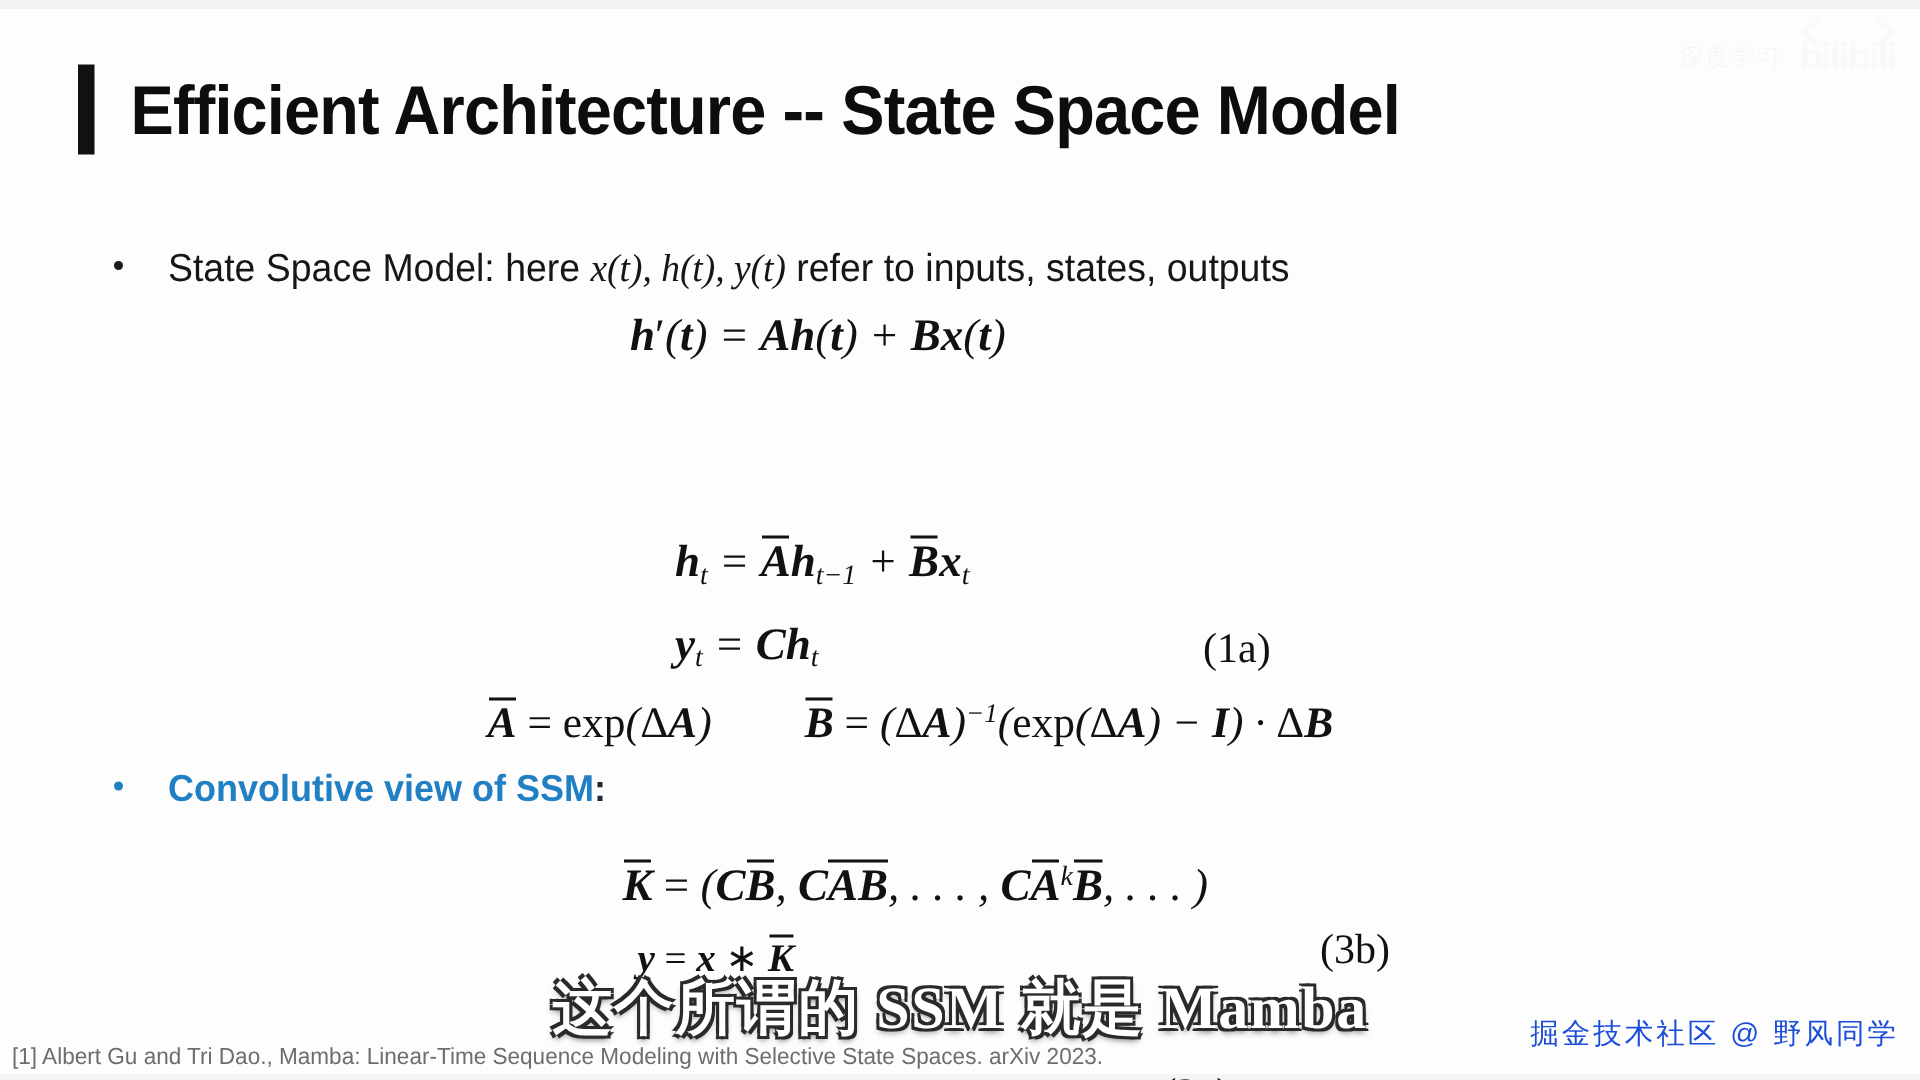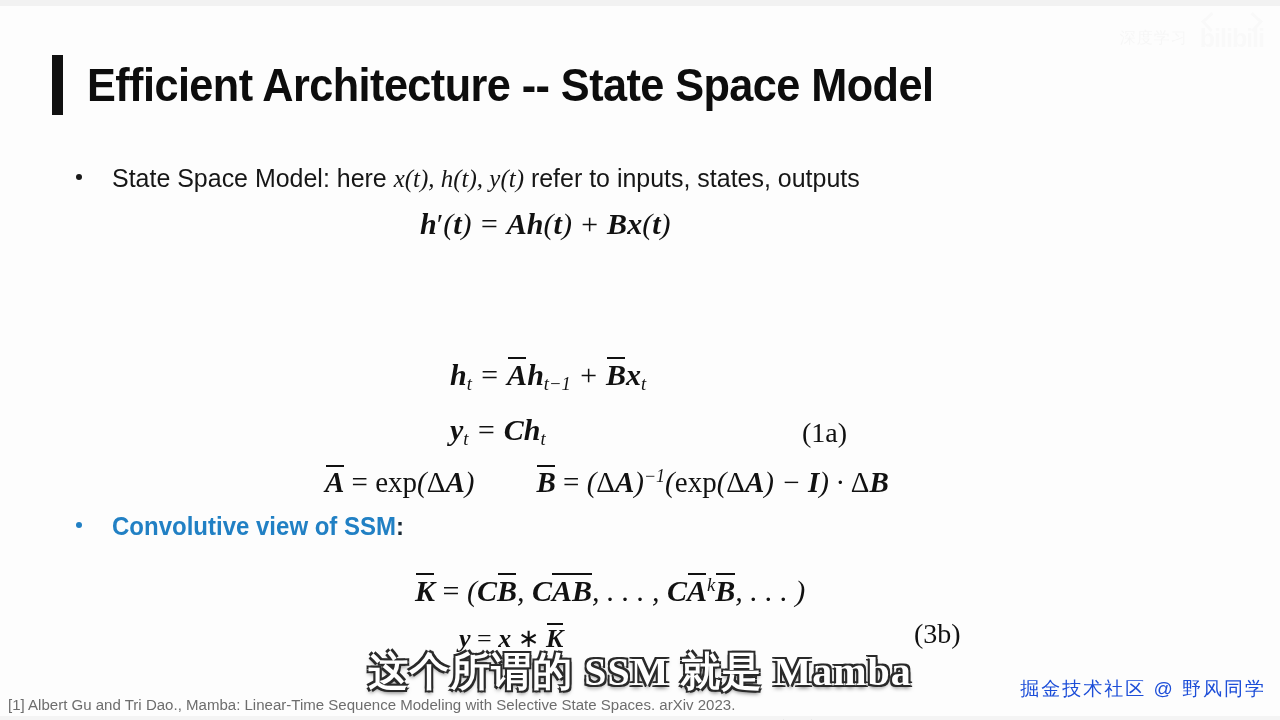--- a/index.html
+++ b/index.html
@@ -33,21 +33,21 @@
     position: absolute;
     left: 0; bottom: 0;
     width: 1280px; height: 4px;
     background: #f4f4f4;
   }
 
   
   .title-row {
     position: absolute;
     left: 52px;
-    top: 52px;
+    top: 40px;
     display: flex;
     align-items: center;
     height: 66px;
   }
   .title-bar {
     width: 11px;
     height: 60px;
     background: #111111;
     margin-right: 24px;
     flex: none;
@@ -170,21 +170,21 @@
   #eq2 { left: 450px; top: 356px; }
   #eq2 .r1 { margin-bottom: 18px; }
   #eq2 .tag2a { left: 325px; top: 358px; }
 
   
   #eqdisc { left: 325px; top: 464px; font-size: 29px; }
   #eqdisc .gap { display: inline-block; width: 62px; }
 
   
   #eq3 { left: 415px; top: 572px; }
-  #eq4 { left: 425px; top: 622px; margin-left: 34px; }
+  #eq4 { left: 425px; top: 622px; }
   #eq4 .tag3b { left: 425px; top: 627px; }
 
   
   .footnote {
     position: absolute;
     left: 8px;
     bottom: 6px;
     font-family: "Liberation Sans", sans-serif;
     font-size: 15.5px;
     color: #6d6d6d;

